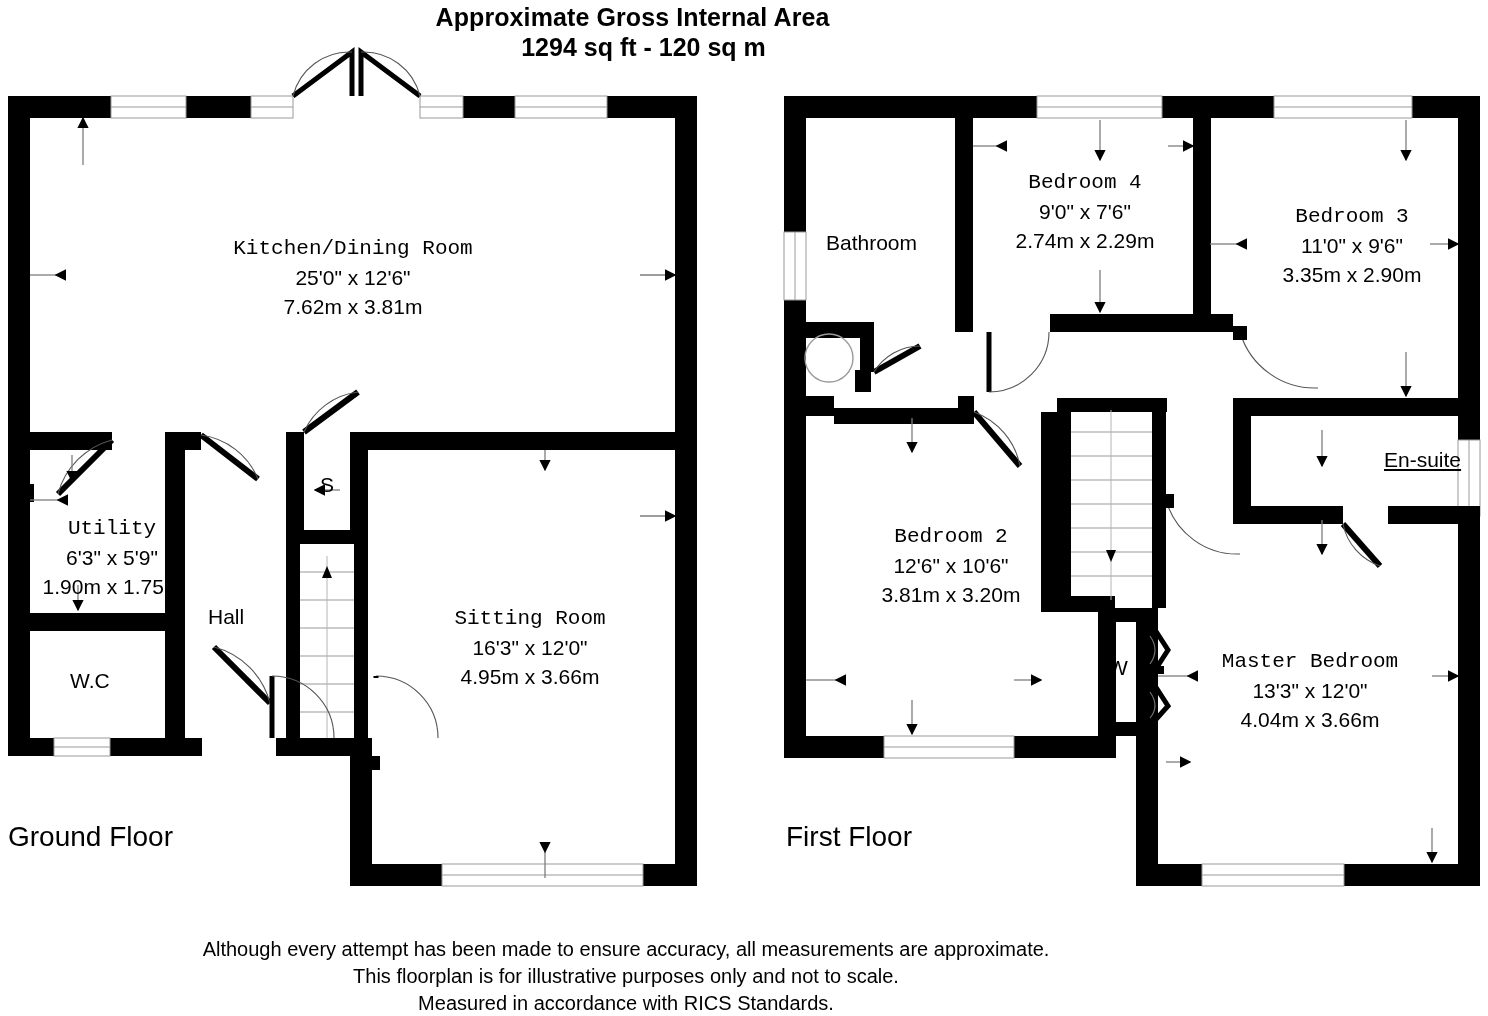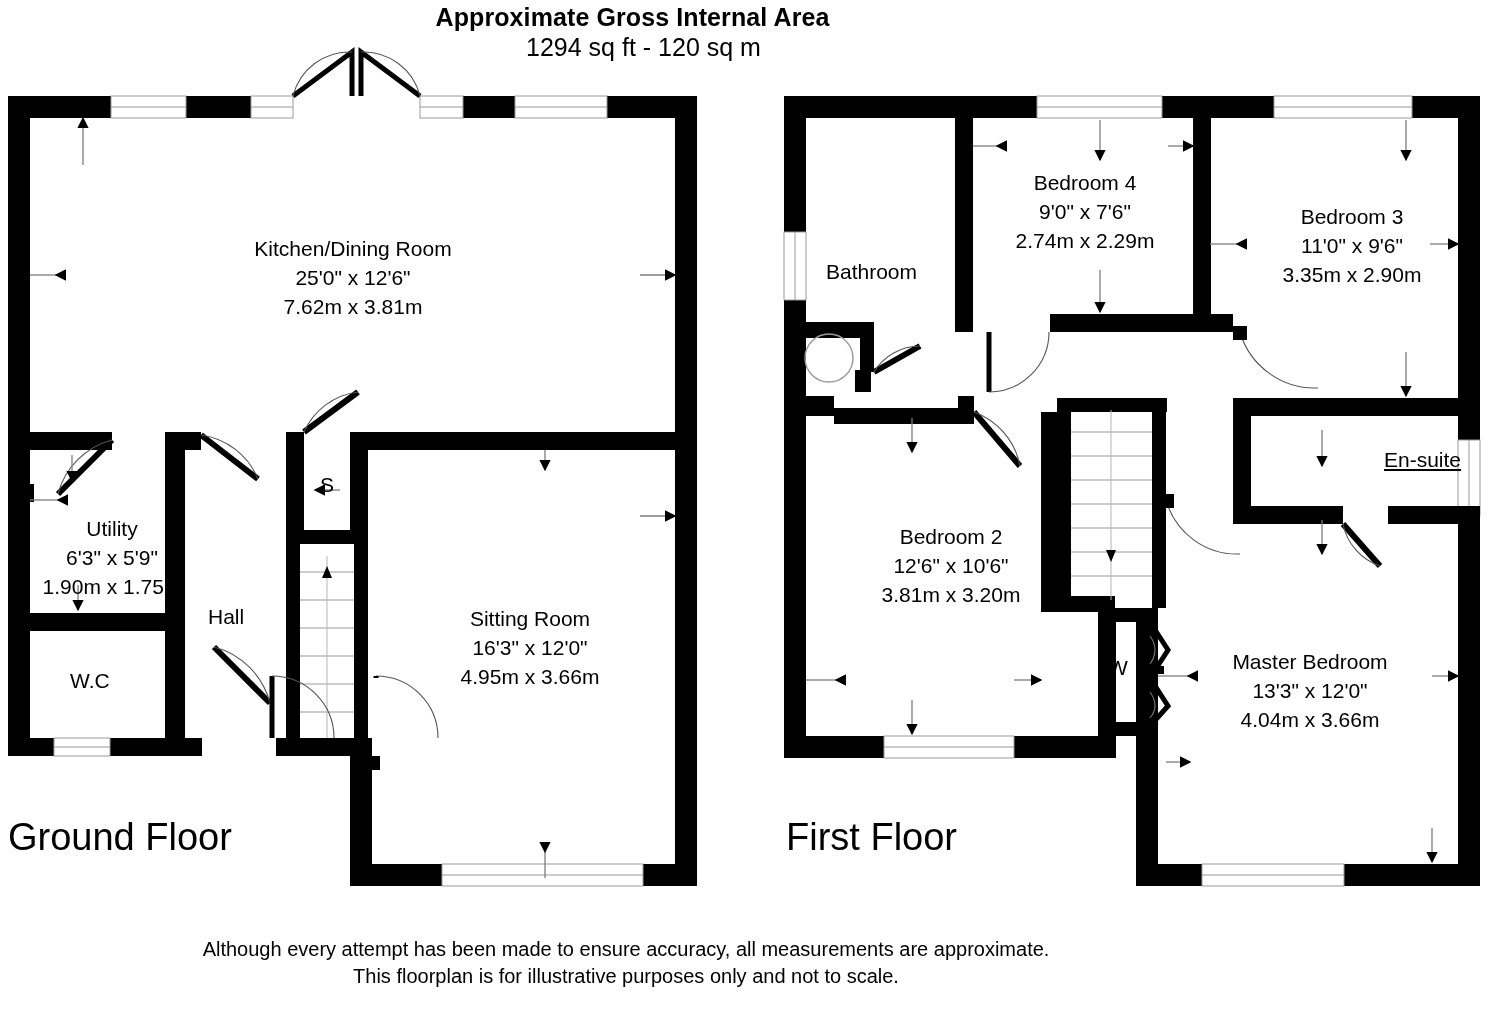--- a/index.html
+++ b/index.html
@@ -29,41 +29,41 @@
     text-align: center;
   }
   .title-line1 {
     font-size: 25px;
     font-weight: bold;
     letter-spacing: 0.1px;
     line-height: 30px;
   }
   .title-line2 {
     font-size: 25px;
-    font-weight: normal;
+    font-weight: bold;
     line-height: 30px;
     padding-left: 22px;
   }
   .floor-label {
     position: absolute;
-    font-size: 38px;
+    font-size: 28px;
     line-height: 30px;
     white-space: nowrap;
   }
   #ground-floor-label { left: 8px; top: 822px; }
   #first-floor-label  { left: 786px; top: 822px; }
 
   .room-label {
     position: absolute;
     text-align: center;
     white-space: nowrap;
     font-size: 21px;
     line-height: 29px;
   }
-  .room-label .nm { display: block; }
+  .room-label .nm { display: block; font-family: Liberation Mono, monospace; }
   .room-label .ft { display: block; }
   .room-label .mt { display: block; }
 
   .tiny-label {
     position: absolute;
     font-size: 21px;
     line-height: 22px;
     white-space: nowrap;
   }
 
@@ -379,22 +379,23 @@
     <span class="ft">12'6" x 10'6"</span>
     <span class="mt">3.81m x 3.20m</span>
   </div>
 
   <div class="room-label" style="left:1190px; top:647px; width:240px;">
     <span class="nm">Master Bedroom</span>
     <span class="ft">13'3" x 12'0"</span>
     <span class="mt">4.04m x 3.66m</span>
   </div>
 
-  <div class="tiny-label" style="left:826px; top:232px;margin-top:29px;">Bathroom</div>
+  <div class="tiny-label" style="left:826px; top:232px;">Bathroom</div>
   <div class="tiny-label" style="left:1384px; top:449px;text-decoration:underline;">En-suite</div>
   <div class="tiny-label" style="left:1108px; top:657px;">W</div>
 
   <div class="footer">
     <div>Although every attempt has been made to ensure accuracy, all measurements are approximate.</div>
     <div>This floorplan is for illustrative purposes only and not to scale.</div>
+    <div>Measured in accordance with RICS Standards.</div>
   </div>
 
 </div>
 
 </body></html>

